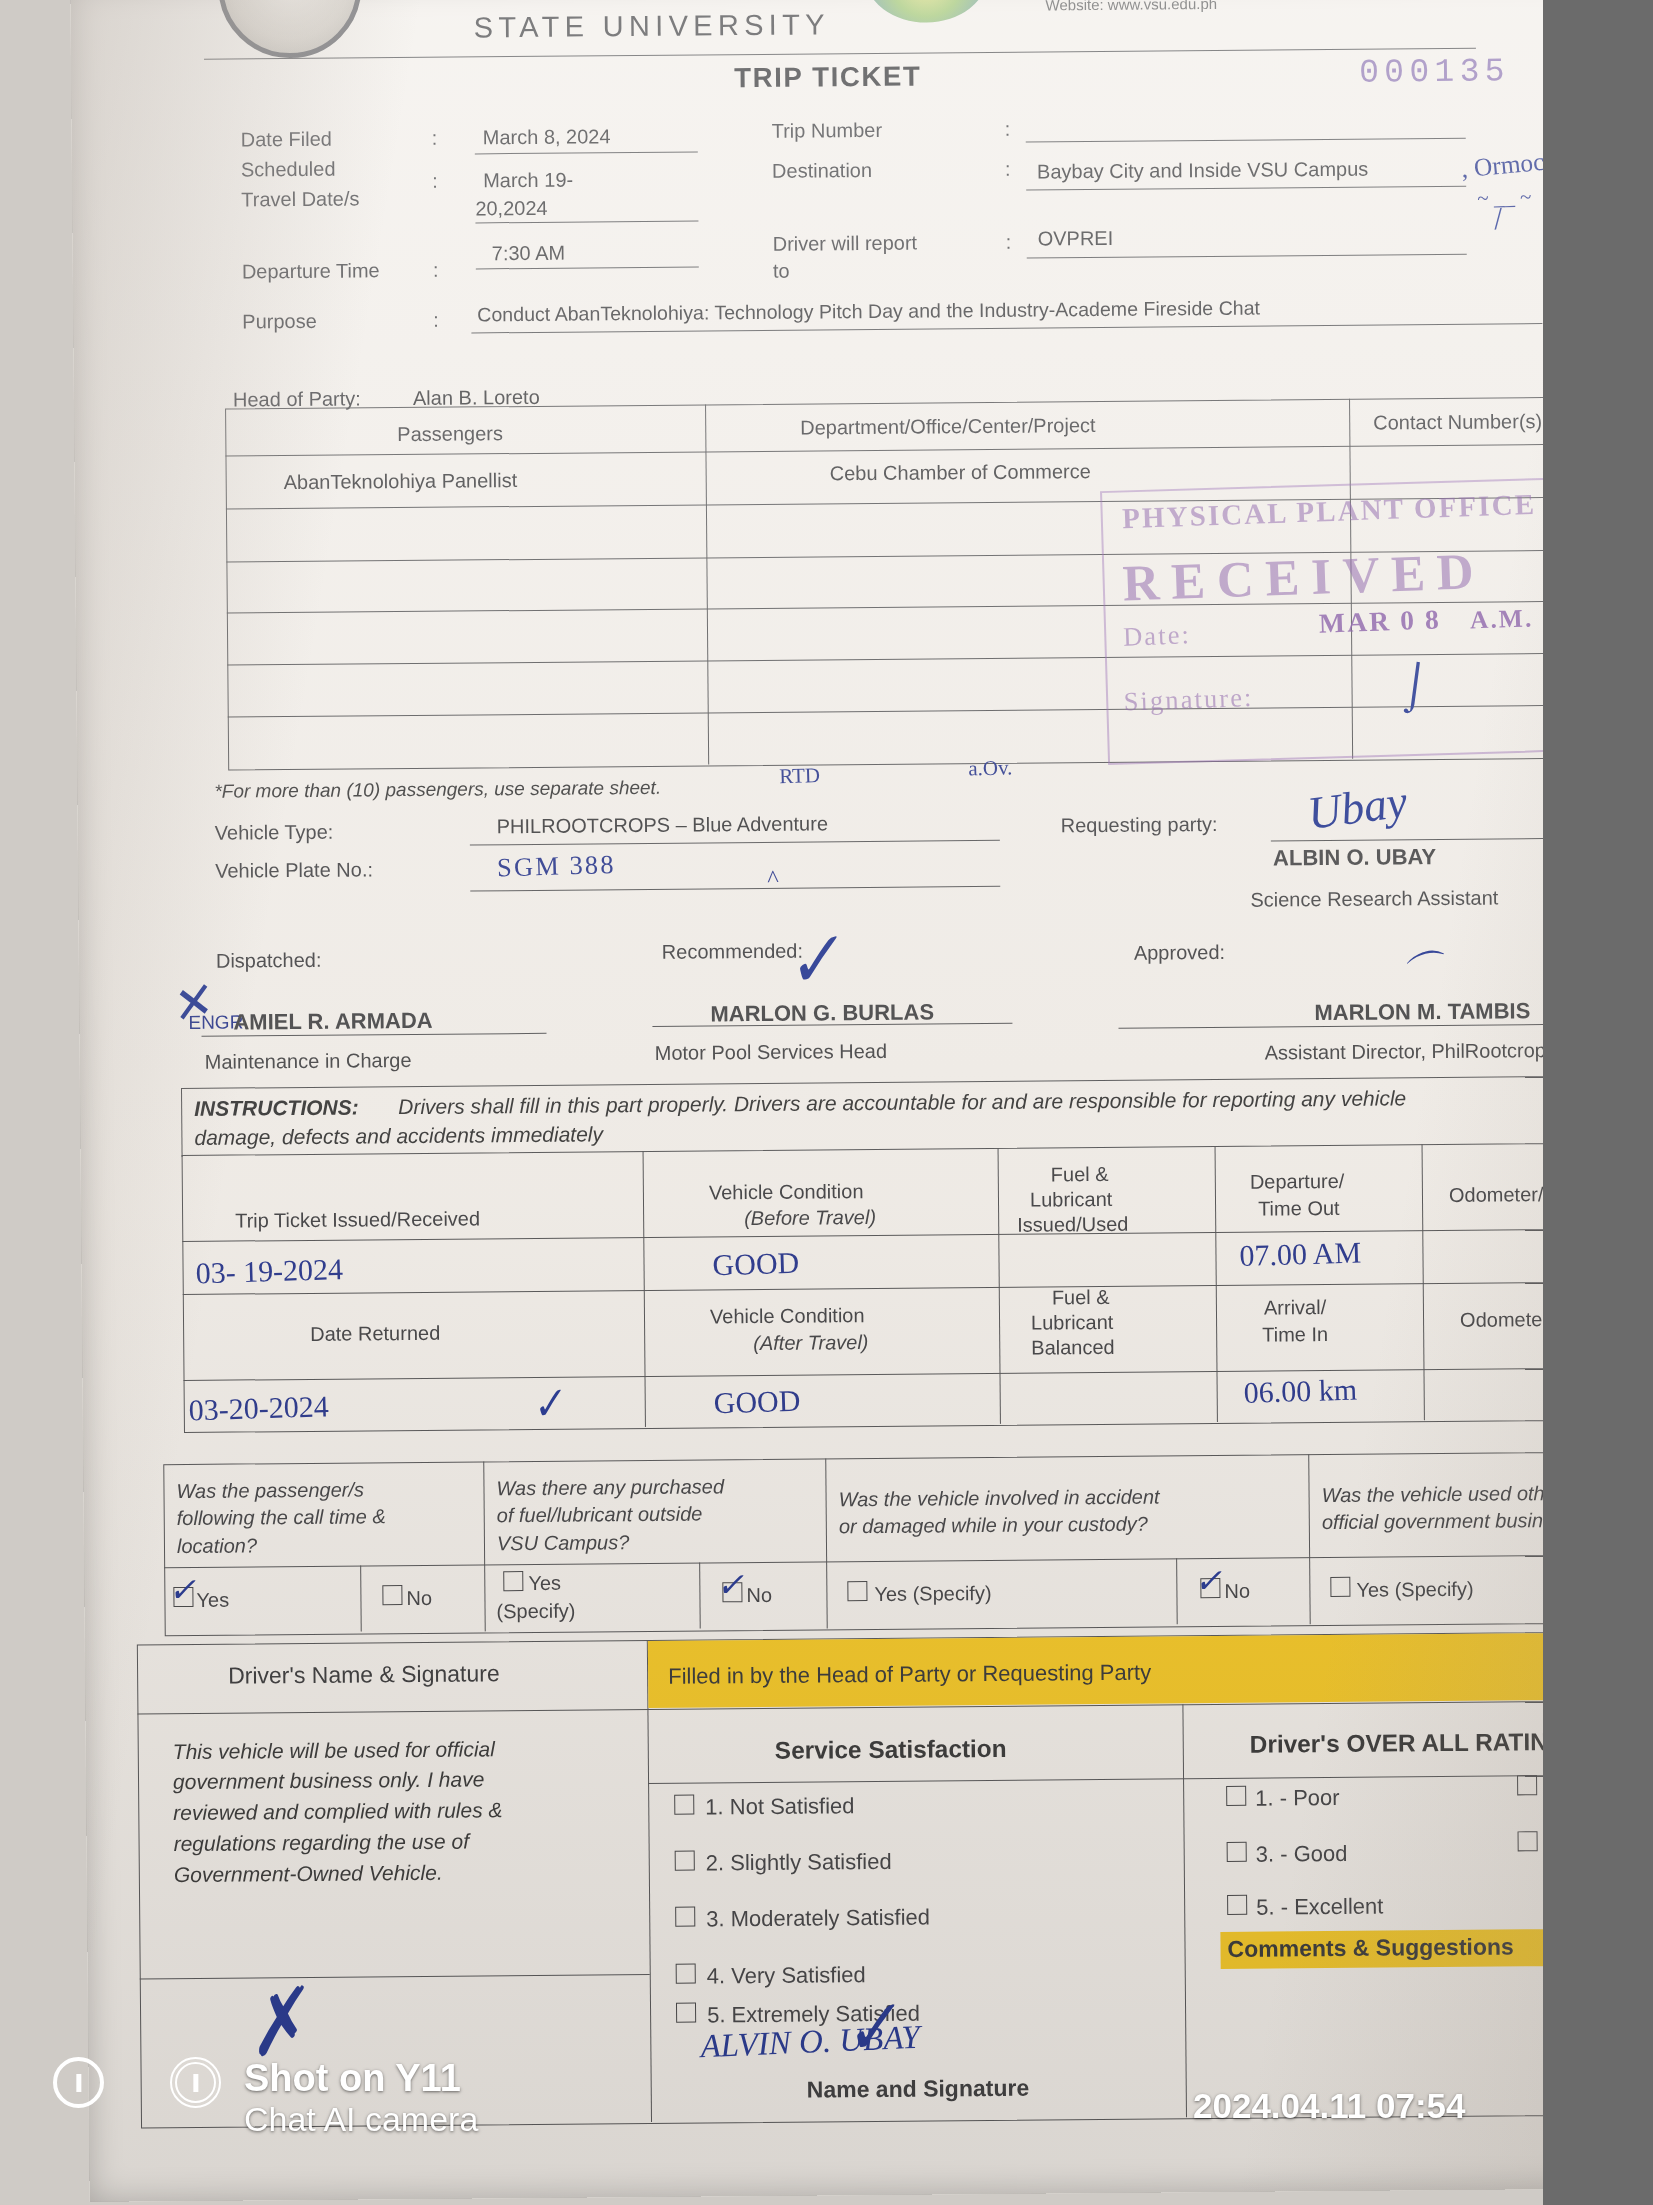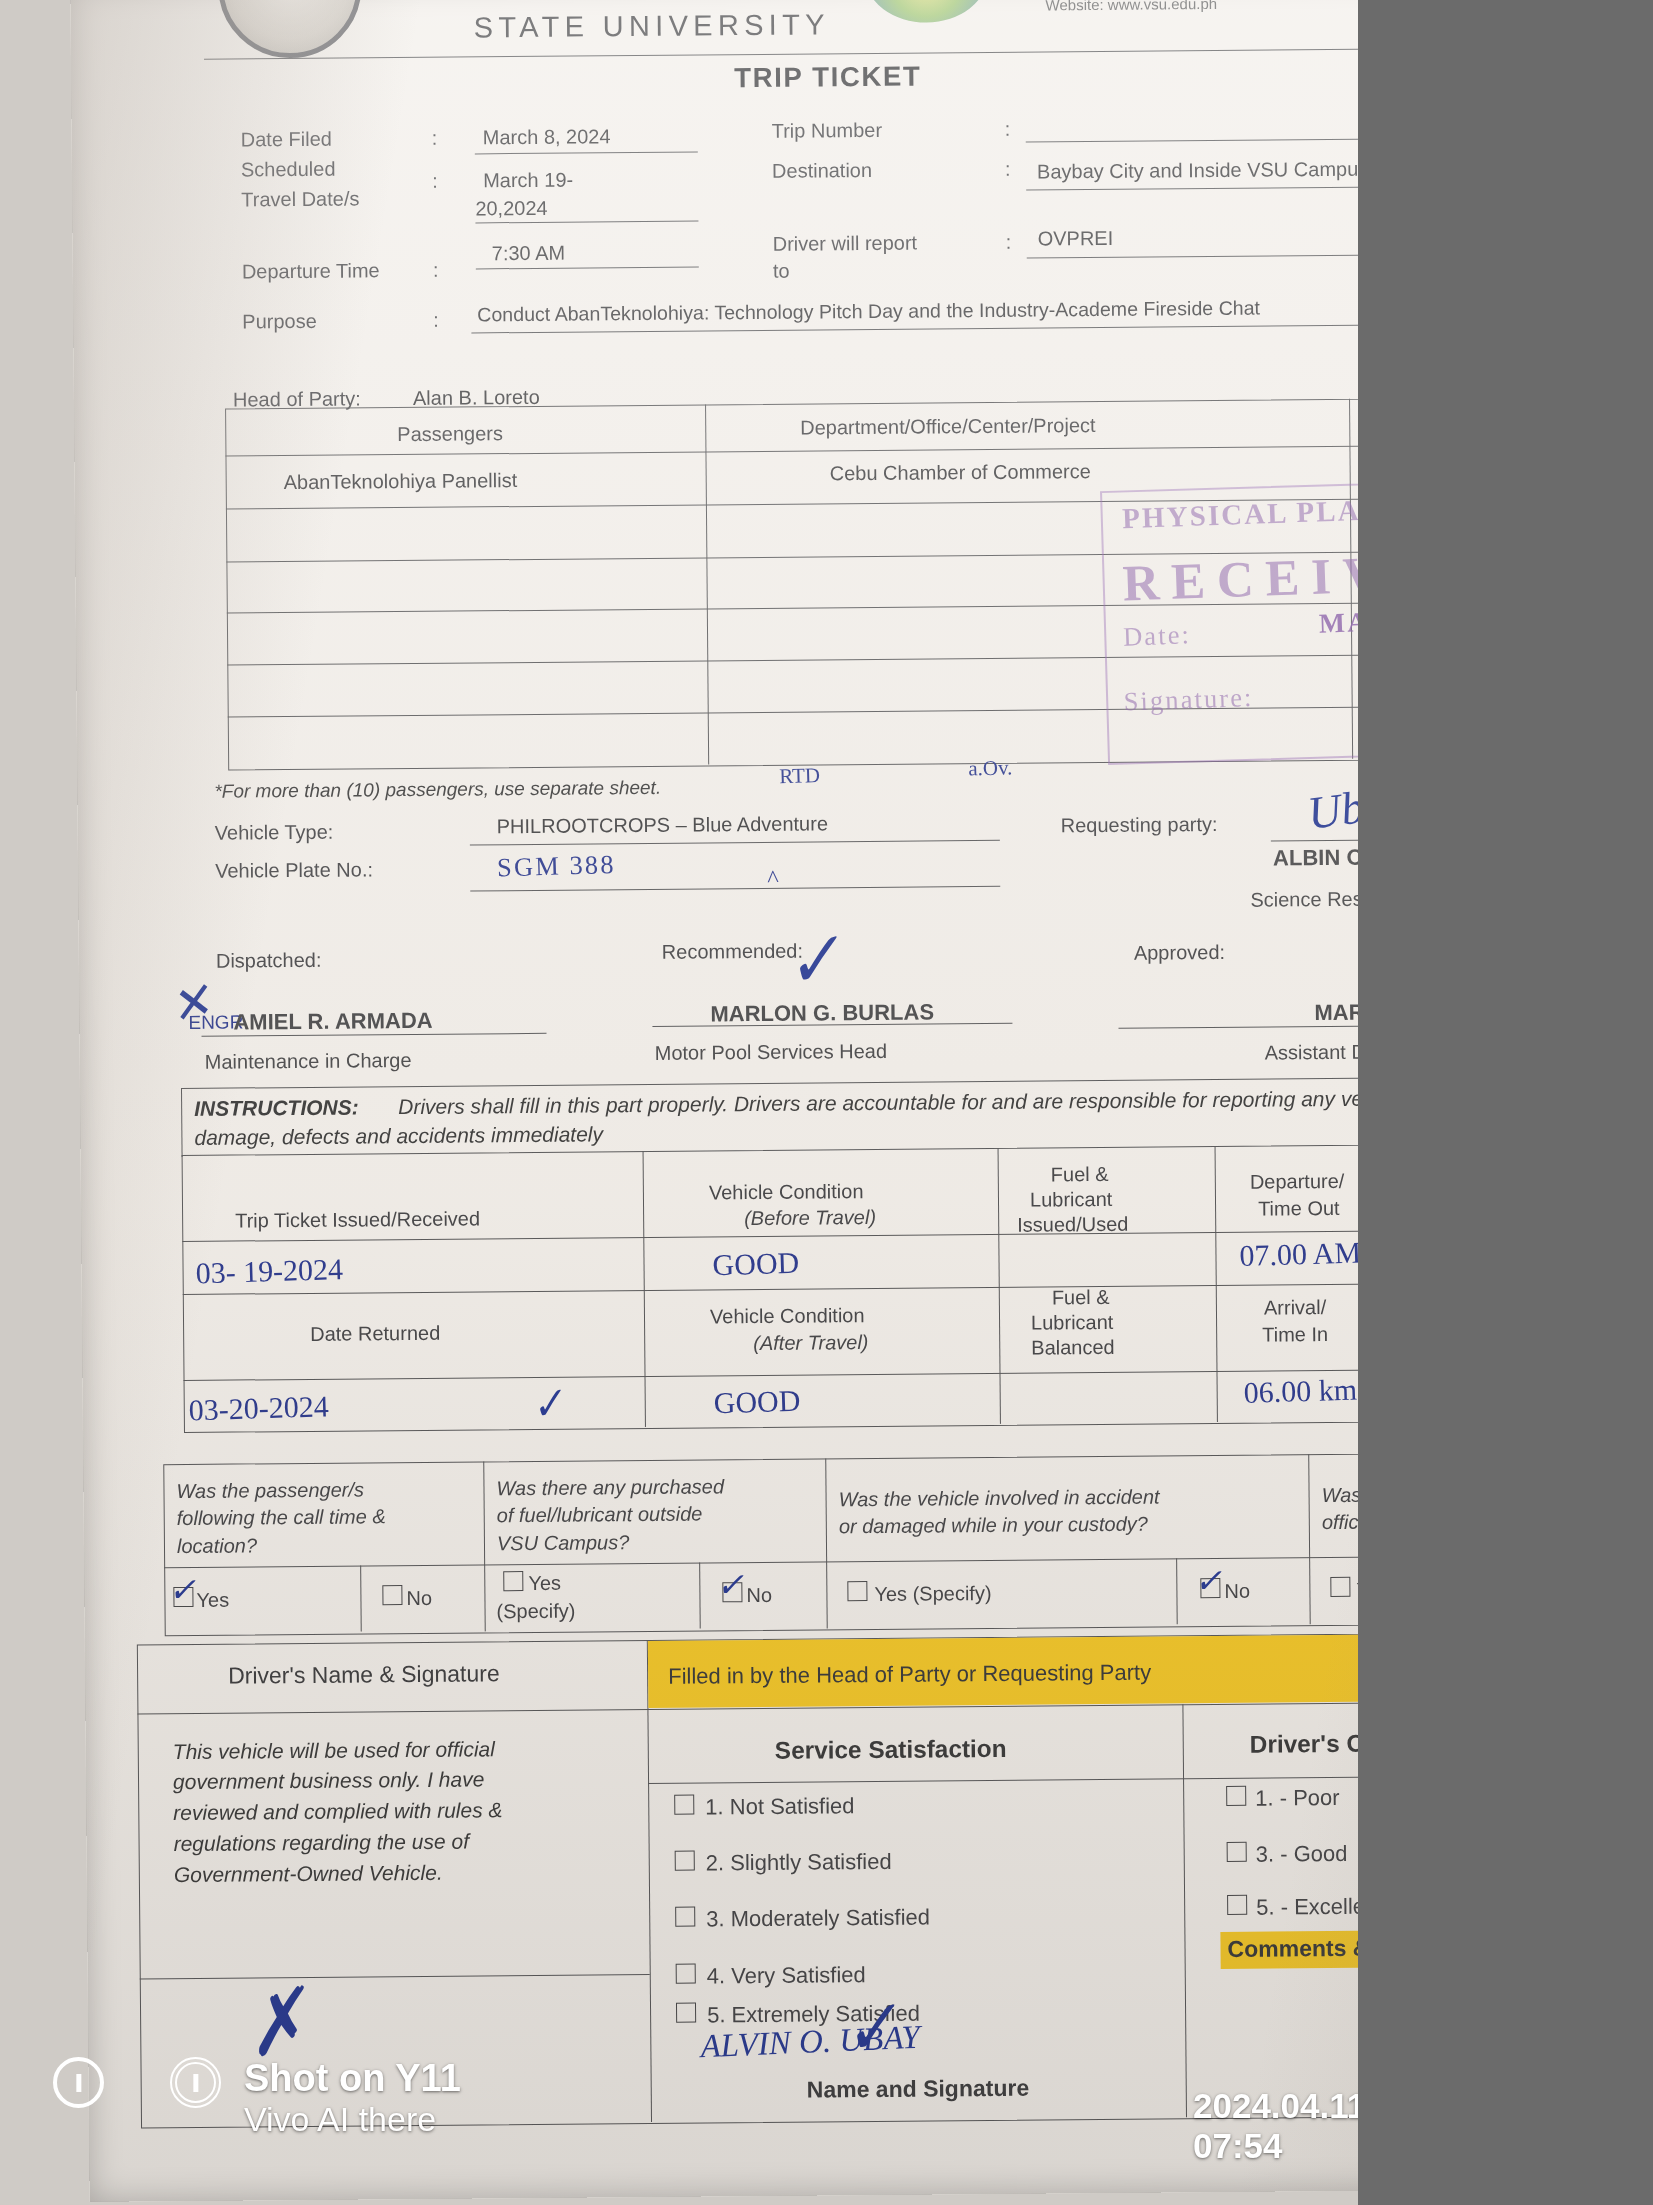--- a/index.html
+++ b/index.html
@@ -1,19 +1,19 @@
 <!DOCTYPE html>
 <html style="font-size:8.5px"><head>
 <meta charset="utf-8">
 <style>
   html,body{margin:0;padding:0;background:#6b6b6b;}
   body{font-family:"Liberation Sans", sans-serif;}
   #page{
     position:relative;
-    width:1358px;height:2205px;
+    width:1543px;height:2205px;
     background:#cfcbc6;
     overflow:hidden;
   }
   
   #paper{
     position:absolute;
     left:80px;top:-21px;
     width:1580px;height:2216px;
     background:#f2eee9;
     transform:rotate(-0.5deg);
@@ -350,16 +350,16 @@
       <div class="sig" style="left:612px;top:2044px;font-size:33px;font-style:italic;transform:rotate(-2deg);">ALVIN O. UBAY</div>
       <div class="t bold" style="left:718px;top:2097px;font-size:23px;color:#2f2f31;">Name and Signature</div>
       <div class="t" style="left:85px;top:2067px;font-size:24.4px;color:#9a9691;letter-spacing:2.1px;">&nbsp;</div>
 
     </div>
   </div>
 
   <div class="shutter" style="left:53px;top:2057px;"></div>
   <div class="shutter" style="left:170px;top:2057px;border-style:double;border-width:7.4px;"></div>
   <div class="wm" style="left:244px;top:2057px;font-size:38px;font-weight:bold;">Shot on Y11</div>
-  <div class="wm" style="left:244px;top:2100px;font-size:34px;">Vivo AI there</div>
+  <div class="wm" style="left:244px;top:2100px;font-size:34px;">Chat AI camera</div>
   <div class="wm" style="left:1193px;top:2086px;font-size:35px;font-weight:bold;">2024.04.11 07:54</div>
 </div>
 
 
 </body></html>

